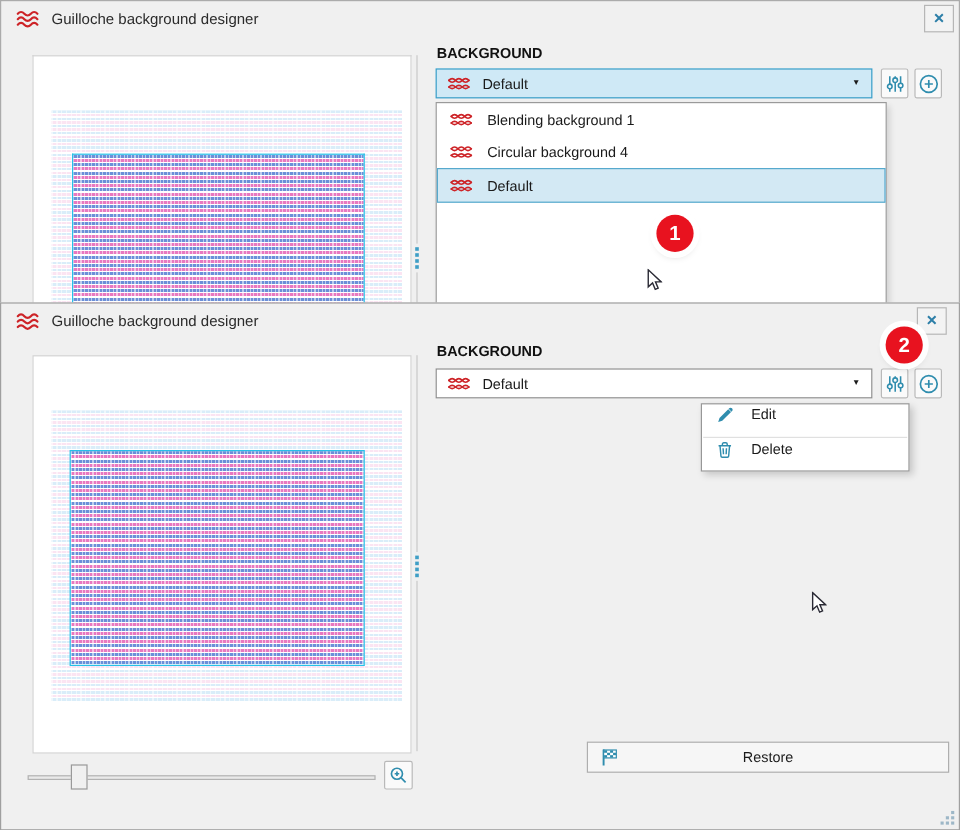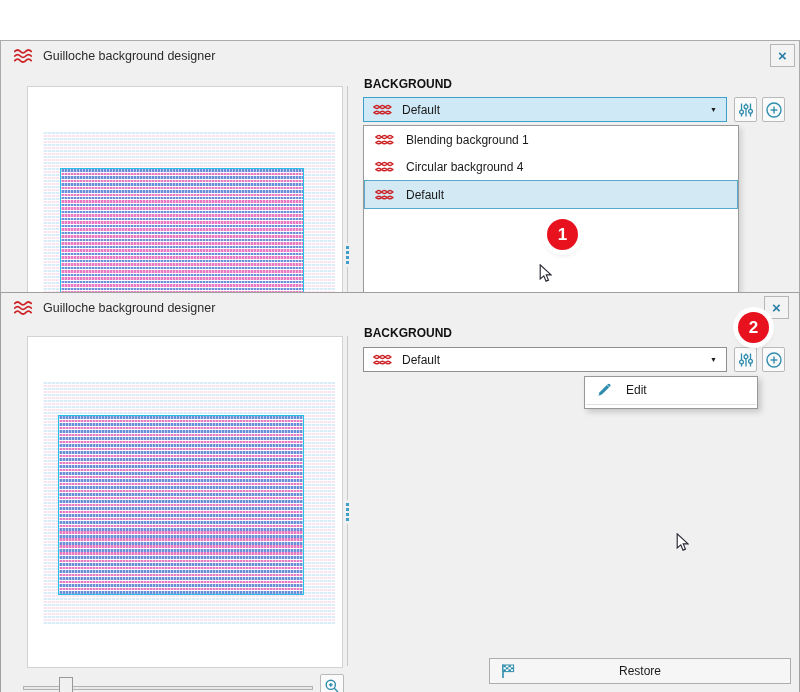--- a/index.html
+++ b/index.html
@@ -1,21 +1,21 @@
 <!DOCTYPE html>
 <html style="--window-bg: #f0f0f0; --accent-red: #cd2327; --badge-red: #e8121f; --icon-blue: #2f8dae; --combo-focus-bg: #cfe9f6; --combo-focus-border: #3c9fc8; --highlight-bg: #d3e9f4; --highlight-border: #56a9cd; --menu-highlight: #d9ecf6;"><head>
 <meta charset="utf-8">
 <style>
   html,body{margin:0;padding:0;background:#ffffff;}
   #stage{
     position:relative;width:800px;height:692px;overflow:hidden;
     font-family:"Liberation Sans",sans-serif;background:#ffffff;
     -webkit-font-smoothing:antialiased;
   }
-  .win{position:absolute;background:var(--window-bg,#f0f0f0);overflow:hidden;margin-top:40px;}
+  .win{position:absolute;background:var(--window-bg,#f0f0f0);overflow:hidden;}
   .win1{left:0;top:0;width:798px;height:252px;border:1px solid #ababab;border-bottom:none;z-index:1;}
   .win2{left:0;top:252px;width:798px;height:438px;border:1px solid #9f9f9f;z-index:10;}
 
   .titlebar{position:absolute;left:0;top:0;right:0;height:30px;display:flex;align-items:center;}
   .app-icon{margin-left:12px;width:20px;height:18px;flex:0 0 auto;}
   .win-title{margin-left:10px;font-size:12.5px;color:#2b2b2b;}
   .close-btn{position:absolute;top:3px;width:23px;height:21px;background:#f3f3f3;border:1px solid #b6b6b6;
     display:flex;align-items:center;justify-content:center;color:#2d7fa8;font-size:15px;font-weight:bold;line-height:1;}
   .win1 .close-btn{right:4px;}
   .win2 .close-btn{right:10px;}
@@ -66,21 +66,21 @@
 
   .popup{position:absolute;left:362px;top:84px;width:376px;height:170px;background:#ffffff;border:1px solid #9a9a9a;
     box-shadow:3px 3px 5px rgba(0,0,0,0.12);box-sizing:border-box;}
   .popup-item{height:27px;display:flex;align-items:center;font-size:12px;color:#1a1a1a;}
   .popup-item .pat-icon{margin-left:10px;width:20px;height:14px;flex:0 0 auto;}
   .popup-item span{margin-left:12px;}
   .popup-item.selected{height:29px;background:var(--highlight-bg,#d3e9f4);outline:1px solid var(--highlight-border,#56a9cd);outline-offset:-1px;}
 
   .menu{position:absolute;left:583px;top:83px;width:172px;background:#ffffff;border:1px solid #979797;
     box-shadow:3px 3px 6px rgba(0,0,0,0.18);padding:1px 0;z-index:20;}
-  .menu-item{height:24px;display:flex;align-items:center;font-size:12px;color:#1a1a1a;}
+  .menu-item{height:24px;display:flex;font-size:12px;color:#1a1a1a;}
   .menu-item .mi-icon{width:16px;height:16px;margin-left:11px;flex:0 0 auto;}
   .menu-item span{margin-left:14px;}
   .menu-item.highlighted{background:var(--menu-highlight,#d9ecf6);}
   .menu-sep{height:1px;background:#e0e0e0;margin:2px 1px;}
 
   .render-btn{position:absolute;left:488px;top:365px;width:302px;height:26px;background:#f6f6f6;border:1px solid #aeaeae;
     display:flex;align-items:center;box-sizing:border-box;}
   .render-btn .flag{margin-left:10px;width:16px;height:16px;flex:0 0 auto;}
   .render-btn .render-label{flex:1;text-align:center;font-size:12px;color:#1a1a1a;margin-right:26px;}
 
@@ -303,20 +303,26 @@
     </div>
 
     <div class="menu">
       <div class="menu-item">
         <svg class="mi-icon" viewBox="0 0 16 16">
             <use href="#ic-pencil"></use>
           </svg>
         <span>Edit</span>
       </div>
       <div class="menu-sep"></div>
+      <div class="menu-item">
+        <svg class="mi-icon" viewBox="0 0 16 16">
+            <use href="#ic-trash"></use>
+          </svg>
+        <span>Delete</span>
+      </div>
     </div>
 
     <div class="render-btn">
       <svg class="flag" viewBox="0 0 16 16">
           <use href="#ic-flag"></use>
         </svg>
       <span class="render-label">Restore</span>
     </div>
 
     <div class="slider-track"></div>

